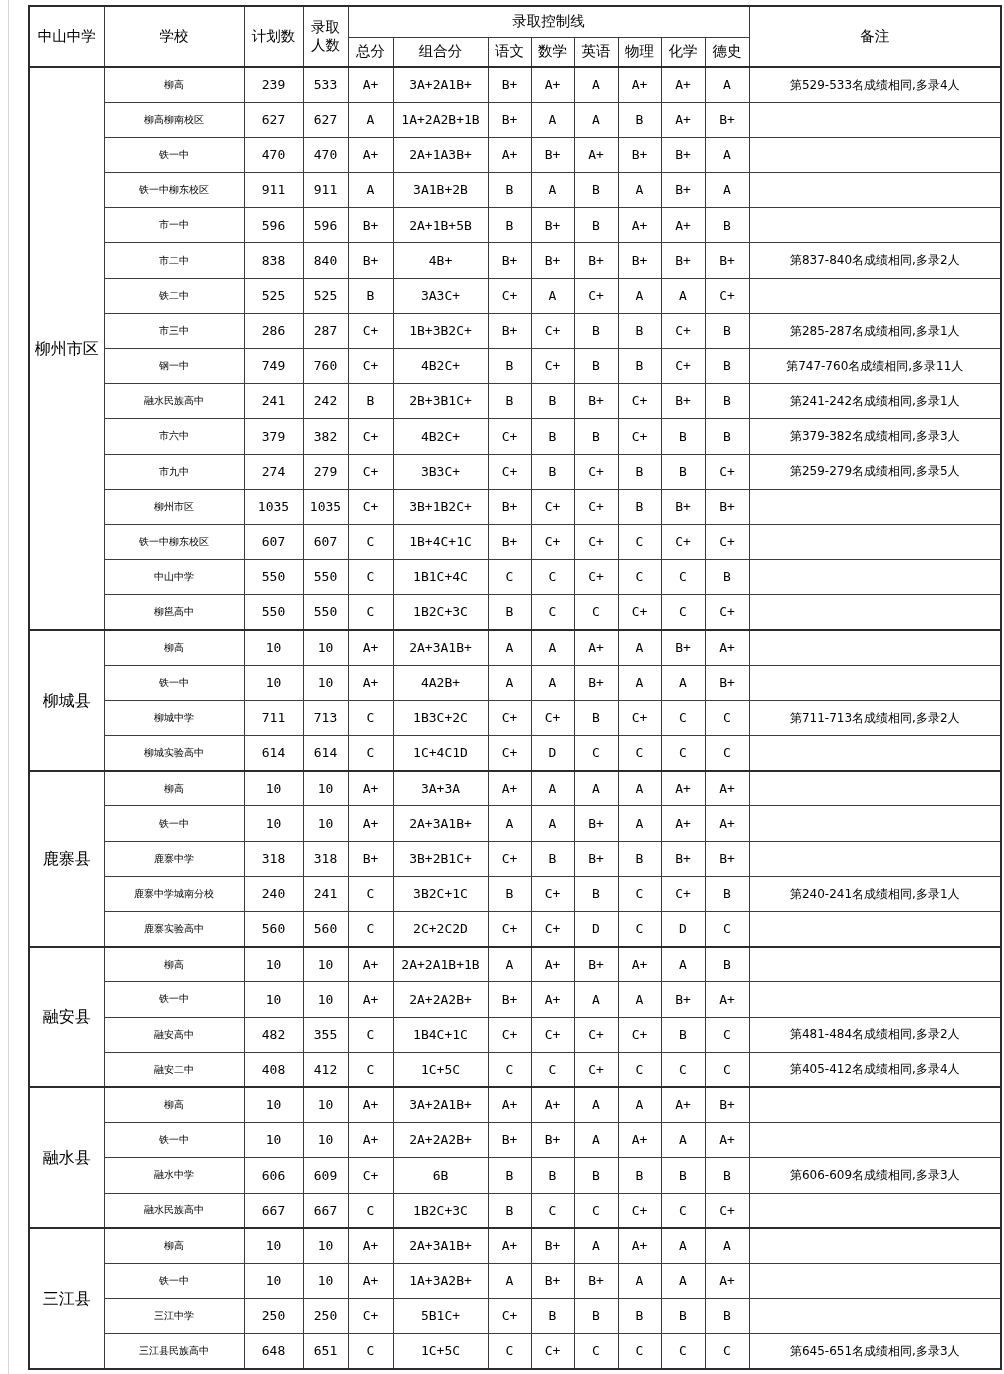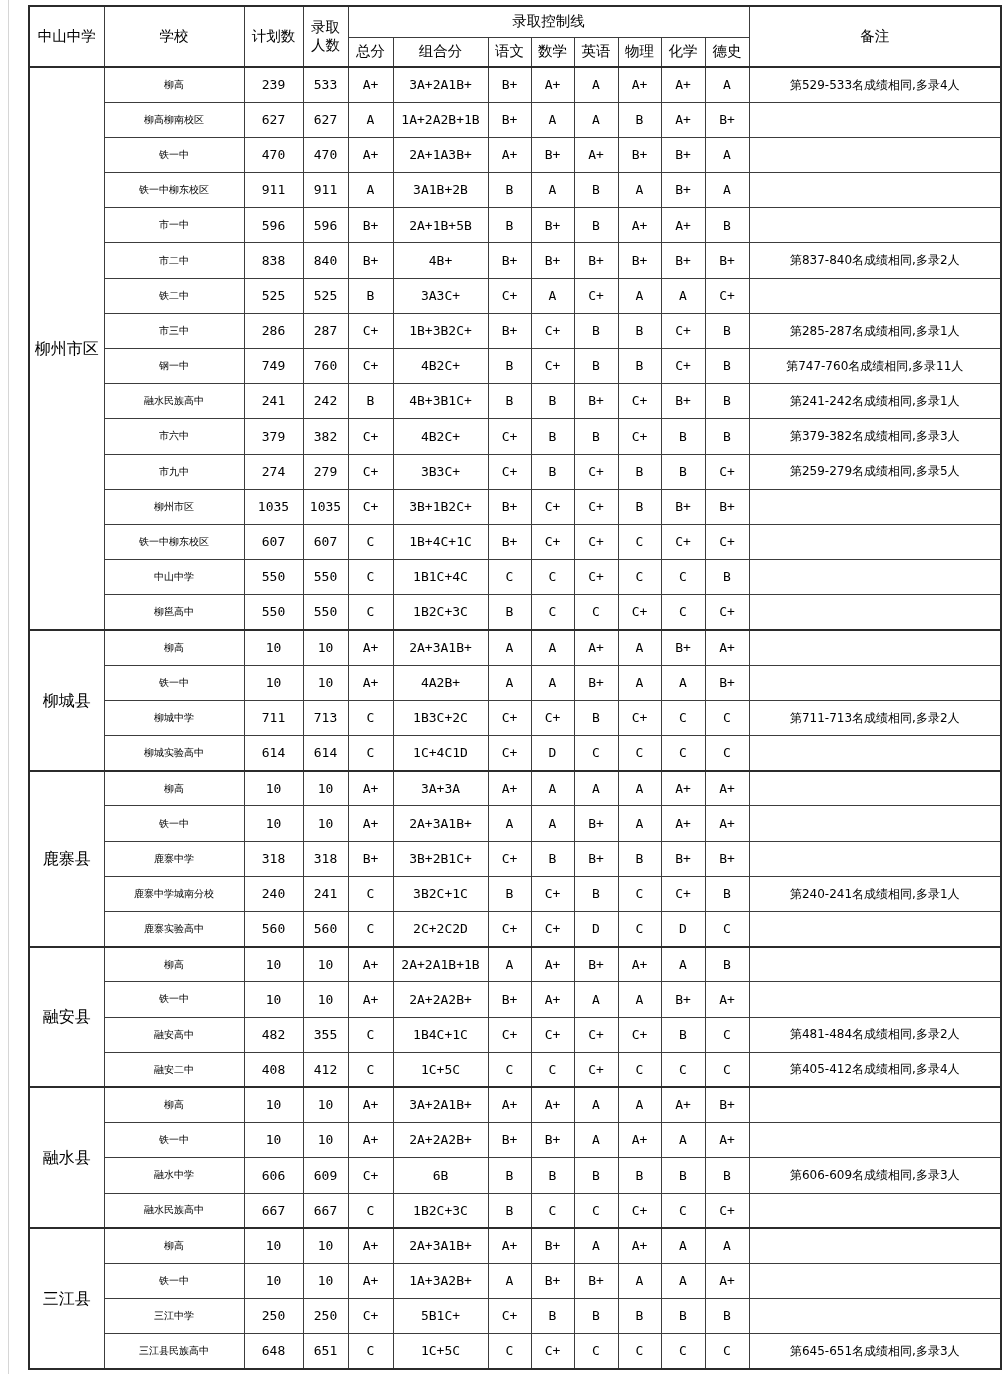--- a/index.html
+++ b/index.html
@@ -216,21 +216,21 @@
         <td class="grade">B</td>
         <td class="grade">C+</td>
         <td class="grade">B</td>
         <td class="remark">第747-760名成绩相同,多录11人</td>
       </tr>
       <tr>
         <td class="school">融水民族高中</td>
         <td class="num">241</td>
         <td class="num">242</td>
         <td class="grade">B</td>
-        <td class="grade">4B+3B1C+</td>
+        <td class="grade">2B+3B1C+</td>
         <td class="grade">B</td>
         <td class="grade">B</td>
         <td class="grade">B+</td>
         <td class="grade">C+</td>
         <td class="grade">B+</td>
         <td class="grade">B</td>
         <td class="remark">第241-242名成绩相同,多录1人</td>
       </tr>
       <tr>
         <td class="school">市六中</td>

